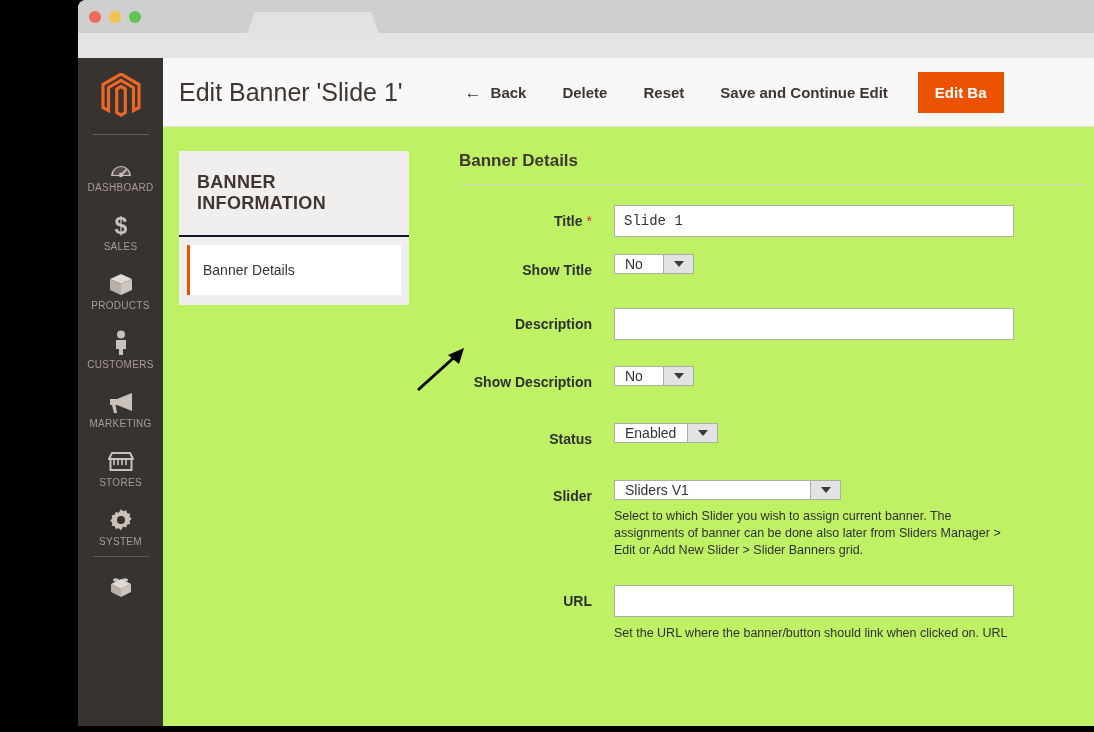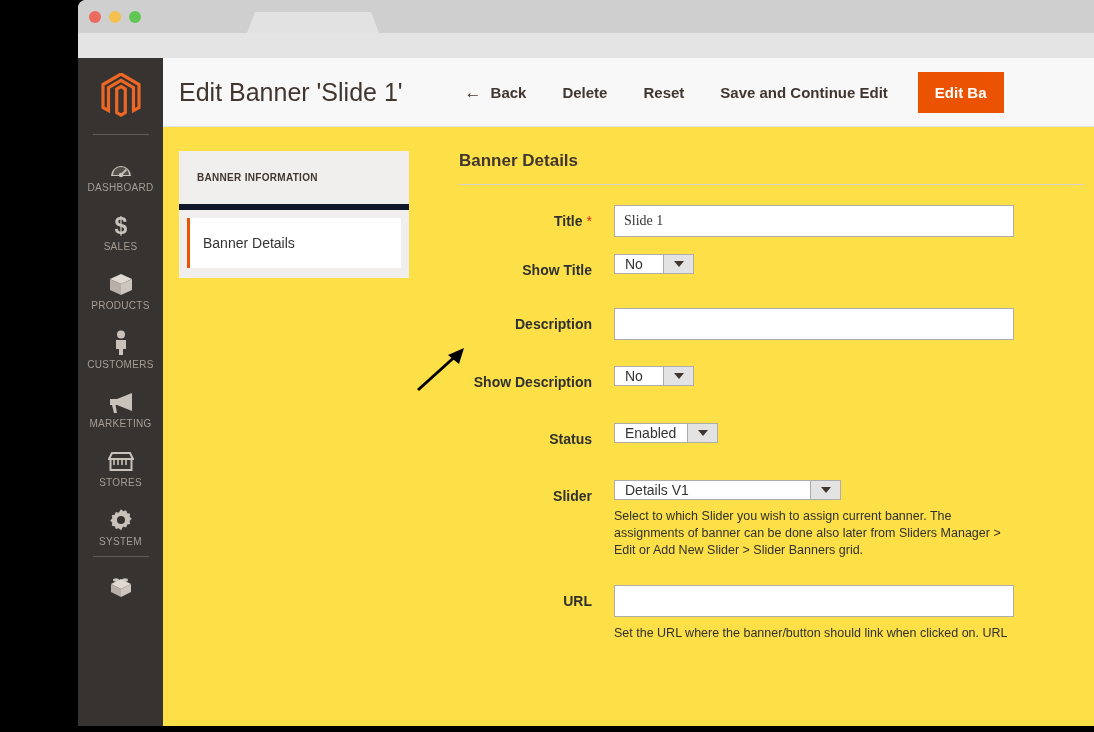--- a/index.html
+++ b/index.html
@@ -86,21 +86,21 @@
     letter-spacing: .3px;
     color: #a79d95;
     text-transform: uppercase;
     font-family: "Liberation Sans", sans-serif;
   }
 
   
   #admin-content {
     position: absolute; left: 85px; top: 0;
     right: 0; height: 100%;
-    background: #fde047;
+    background: #bef264;
   }
   #page-header {
     position: relative;
     height: 69px;
     background: #f8f8f8;
     border-bottom: 1px solid #e3e3e3;
     display: flex; align-items: center;
   }
   #page-title {
     font-size: 25px;
@@ -139,24 +139,24 @@
     display: flex;
     padding: 24px 0 0 0;
   }
   #tabs-col {
     width: 230px;
     margin-left: 16px;
     flex: 0 0 230px;
   }
   .tabs-box { background: #f0efee; padding-bottom: 10px; }
   .tabs-heading {
-    font-size: 10px; font-weight: bold;
+    font-size: 18px; font-weight: bold;
     color: #41362f; letter-spacing: .3px;
     padding: 21px 18px 21px 18px;
-    border-bottom: 6px solid #0f172a;
+    border-bottom: 2px solid #0f172a;
   }
   .tab-item {
     background: #ffffff;
     border-left: 3px solid #eb5202;
     margin: 8px 8px 0 8px;
     padding: 17px 0 17px 13px;
     font-size: 14px;
     color: #333333;
     cursor: pointer;
   }
@@ -191,21 +191,21 @@
   .req-star { color: #e22626; font-weight: normal; margin-left: 4px; }
   .field-control { margin-left: 22px; }
 
   input.txt {
     width: 400px; height: 32px;
     border: 1px solid #adadad;
     background: #ffffff;
     font-size: 14px;
     color: #333333;
     padding: 0 9px;
-    font-family: Liberation Serif, serif;
+    font-family: Liberation Mono, monospace;
     outline: none;
   }
   .select {
     display: inline-flex;
     height: 20px;
     border: 1px solid #adadad;
     background: #ffffff;
     align-items: stretch;
     cursor: pointer;
   }
@@ -457,21 +457,21 @@
                       <i class="caret"></i>
                     </span>
                 </div>
               </div>
             </div>
 
             <div class="field-row" style="margin-top:31px;">
               <div class="field-label">Slider</div>
               <div class="field-control">
                 <div class="select w-lg">
-                  <span class="sel-val">Details V1</span>
+                  <span class="sel-val">Sliders V1</span>
                   <span class="sel-btn">
                       <i class="caret"></i>
                     </span>
                 </div>
                 <div class="help-note">Select to which Slider you wish to assign current banner. The assignments of banner can be done also later from Sliders Manager &gt; Edit or Add New Slider &gt; Slider Banners grid.</div>
               </div>
             </div>
 
             <div class="field-row" style="margin-top:26px;">
               <div class="field-label">URL</div>

